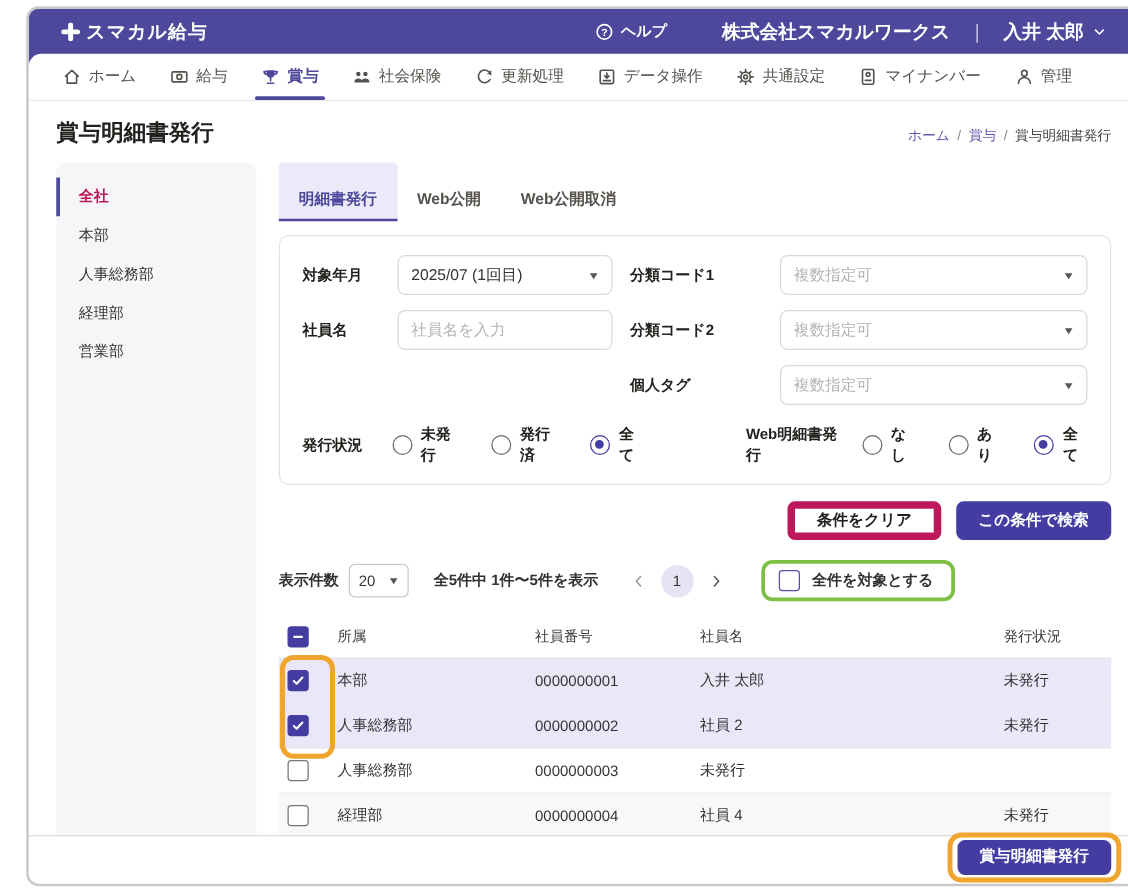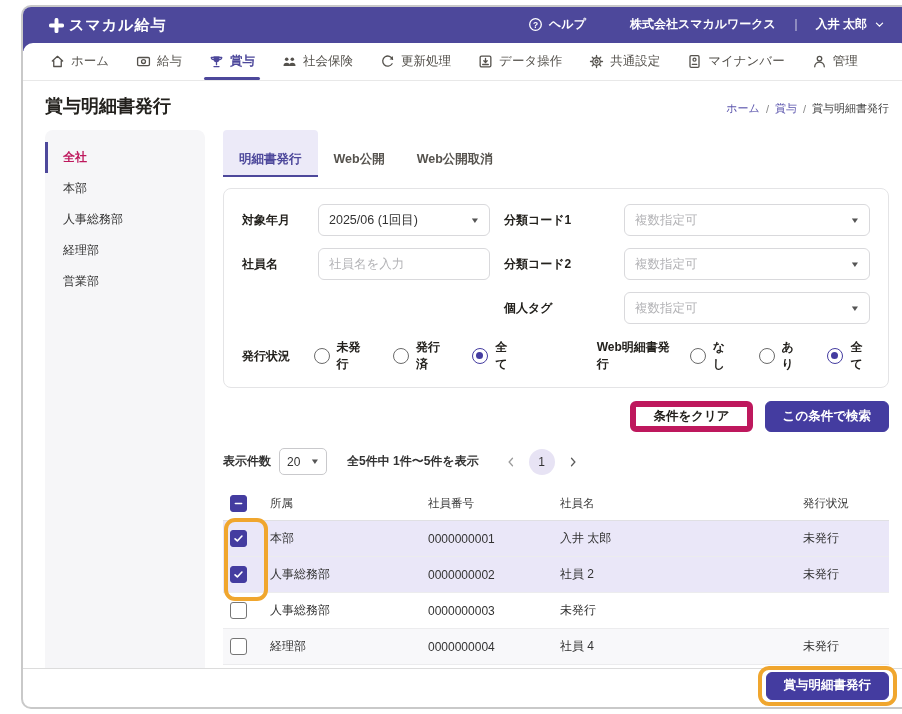--- a/index.html
+++ b/index.html
@@ -4,21 +4,21 @@
 <style>
   * { margin:0; padding:0; box-sizing:border-box; }
   html,body { width:902px; height:714px; background:#fff; font-family:"Liberation Sans","DejaVu Sans",sans-serif; color:#333; }
   .window { position:absolute; left:21px; top:5px; width:892px; height:704px; border:2px solid #c9c9c9; border-radius:10px; background:#fff; overflow:hidden; display:flex; flex-direction:column; }
 
   
   .topbar { height:44px; background:#4D489B; display:flex; align-items:flex-start; padding:9px 26px 0 26px; color:#fff; flex:none; }
   .logo { display:flex; align-items:center; gap:5px; font-size:15px; font-weight:bold; letter-spacing:1px; }
   .topbar-right { margin-left:auto; display:flex; align-items:center; gap:44px; font-size:12px; }
   .help-link { display:flex; align-items:center; gap:6px; cursor:pointer; }
-  .account { display:flex; align-items:center; gap:14px; font-weight:bold; font-size:12px; }
+  .account { display:flex; align-items:center; gap:14px; font-weight:bold; font-size:15px; }
   .user-menu { display:flex; align-items:center; gap:7px; cursor:pointer; }
 
   
   .navbar { flex:none; margin-top:-8px; height:38px; background:#fff; border-radius:10px 10px 0 0; border-bottom:1px solid #e8e8e8; display:flex; align-items:stretch; gap:27px; padding:0 27px; }
   .nav-item { display:flex; align-items:center; gap:6px; font-size:12.5px; color:#55524d; cursor:pointer; position:relative; }
   .nav-item.active { color:#4D489B; font-weight:bold; }
   .nav-item.active::after { content:""; position:absolute; left:-5px; right:-5px; bottom:0; height:3px; background:#4D489B; border-radius:2px; }
   .nicon { display:flex; align-items:center; }
 
   
@@ -252,21 +252,21 @@
         <div class="tabs" id="tab-container">
             <div class="tab active">明細書発行</div>
             <div class="tab">Web公開</div>
             <div class="tab">Web公開取消</div>
           </div>
 
         <div class="filter-panel">
           <div class="fgrid">
             <div class="flabel">対象年月</div>
             <div class="fld select">
-              <span>2025/06 (1回目)</span>
+              <span>2025/07 (1回目)</span>
               <span class="caret">▼</span>
             </div>
             <div class="flabel">分類コード1</div>
             <div class="fld select">
               <span class="ph">複数指定可</span>
               <span class="caret">▼</span>
             </div>
 
             <div class="flabel">社員名</div>
             <div class="fld">
@@ -340,20 +340,24 @@
                   <path d="M10 3 L5.5 8 L10 13" fill="none" stroke="#9a9a9a" stroke-width="1.7" stroke-linecap="round"></path>
                 </svg>
               </span>
             <span class="pnum">1</span>
             <span class="pchev">
                 <svg width="12" height="12" viewBox="0 0 16 16">
                   <path d="M6 3 L10.5 8 L6 13" fill="none" stroke="#5a5a5a" stroke-width="1.7" stroke-linecap="round"></path>
                 </svg>
               </span>
           </span>
+          <span class="green-ring">
+            <span class="cb purple-border"></span>
+            <span class="cb-label">全件を対象とする</span>
+          </span>
         </div>
 
         <div class="table-wrap">
           <div class="trow thead">
             <span class="cb indet" style="justify-self:start;">
                 <svg width="11" height="11" viewBox="0 0 16 16">
                   <path d="M3.5 8 H12.5" stroke="#fff" stroke-width="2.4" stroke-linecap="round"></path>
                 </svg>
               </span>
             <span>所属</span>

